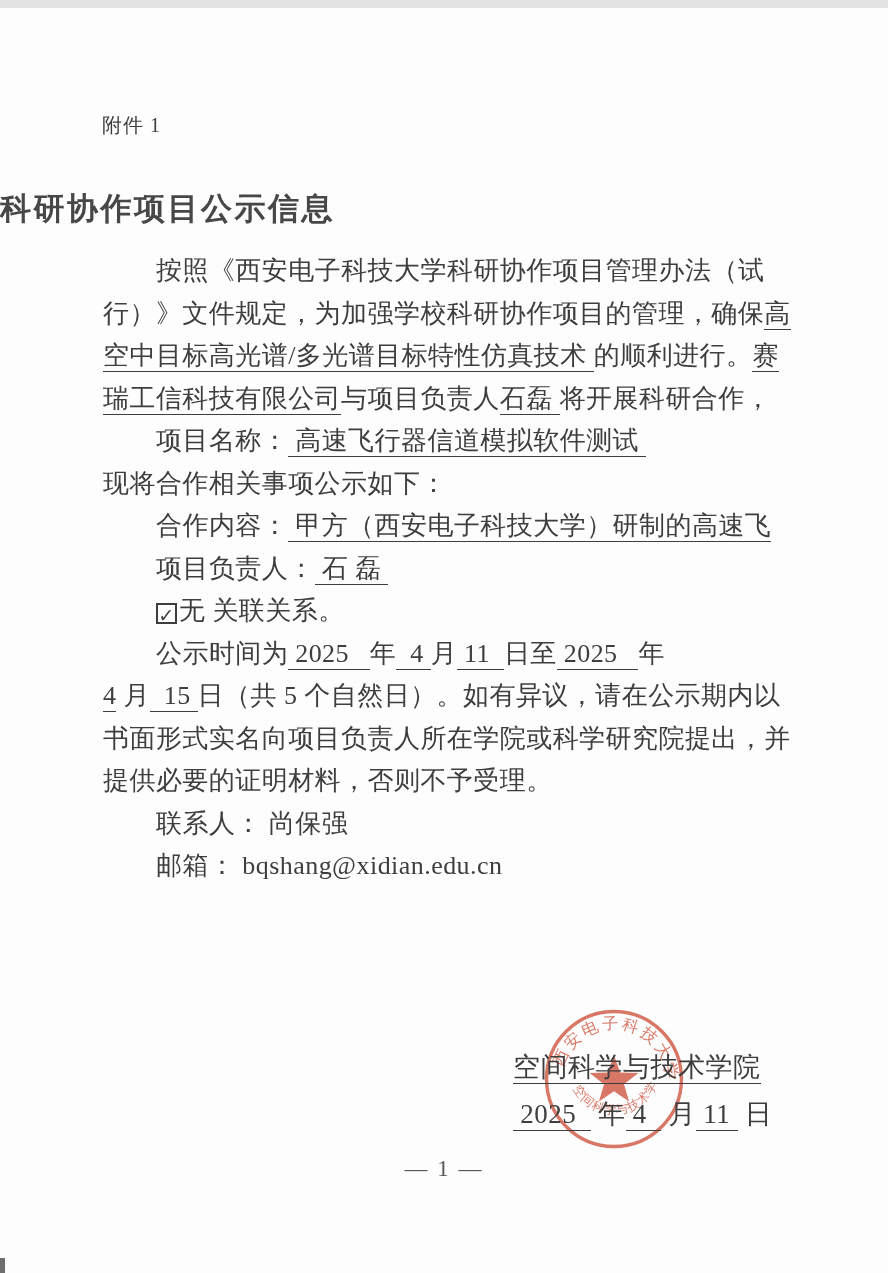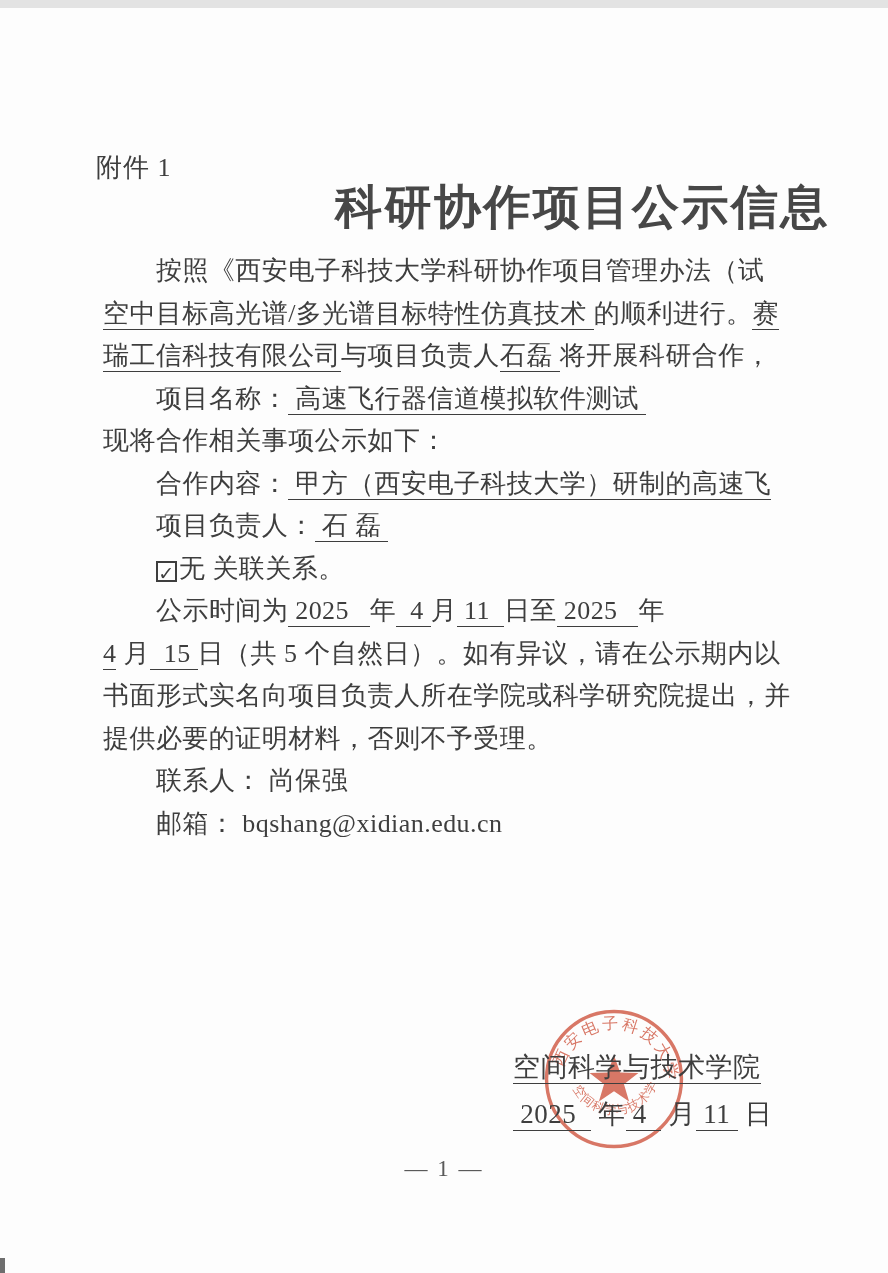--- a/index.html
+++ b/index.html
@@ -14,26 +14,26 @@
   }
   .scan-band{
     position:absolute;left:0;top:0;width:888px;height:8px;
     background:var(--scan-band,#e3e3e3);
   }
   .scan-mark{
     position:absolute;left:0;top:1258px;width:5px;height:15px;
     background:#4a4a4a;opacity:.8;
   }
   .attachment{
-    position:absolute;left:96px;top:112px;
-    font-size:26px;color:var(--text,#3e3e3e);letter-spacing:1px;margin-top:38px;
+    position:absolute;left:102px;top:112px;
+    font-size:20px;color:var(--text,#3e3e3e);letter-spacing:1px;
   }
   .doc-title{
-    position:absolute;left:0;top:176px;width:830px;
-    text-align:right;font-size:47px;font-weight:bold;
+    position:absolute;left:0;top:188px;width:830px;
+    text-align:left;font-size:31px;font-weight:bold;
     color:var(--title,#474747);letter-spacing:2.5px;
   }
   .doc-body{
     position:absolute;left:103px;top:250px;width:700px;
     font-size:26px;color:var(--text,#3e3e3e);
     letter-spacing:0.45px;
   }
   .line{
     height:42.5px;line-height:42.5px;white-space:pre;
   }
@@ -71,20 +71,21 @@
 
   <div class="scan-band"></div>
   <div class="scan-mark"></div>
 
   <div class="attachment">附件 1</div>
 
   <div class="doc-title">科研协作项目公示信息</div>
 
   <div class="doc-body">
       <div class="line indent"><span>按照《西安电子科技大学科研协作项目管理办法（试</span></div>
+      <div class="line"><span>行）》文件规定，为加强学校科研协作项目的管理，确保</span><span class="u">高</span></div>
       <div class="line"><span class="u">空中目标高光谱/多光谱目标特性仿真技术 </span><span>的顺利进行。</span><span class="u">赛</span></div>
       <div class="line"><span class="u">瑞工信科技有限公司</span><span>与项目负责人</span><span class="u">石磊 </span><span>将开展科研合作，</span></div>
       <div class="line indent"><span>项目名称：</span><span class="u"> 高速飞行器信道模拟软件测试 </span></div>
       <div class="line"><span>现将合作相关事项公示如下：</span></div>
       <div class="line indent"><span>合作内容：</span><span class="u"> 甲方（西安电子科技大学）研制的高速飞</span></div>
       <div class="line indent"><span>项目负责人：</span><span class="u"> 石 磊 </span></div>
       <div class="line indent"><span class="checkbox">✓</span><span>无 关联关系。</span></div>
       <div class="line indent"><span>公示时间为</span><span class="u"> 2025   </span><span>年</span><span class="u">  4 </span><span>月</span><span class="u"> 11  </span><span>日至</span><span class="u"> 2025   </span><span>年</span></div>
       <div class="line"><span class="u">4</span><span> 月</span><span class="u">  15 </span><span>日（共 5 个自然日）。如有异议，请在公示期内以</span></div>
       <div class="line"><span>书面形式实名向项目负责人所在学院或科学研究院提出，并</span></div>

